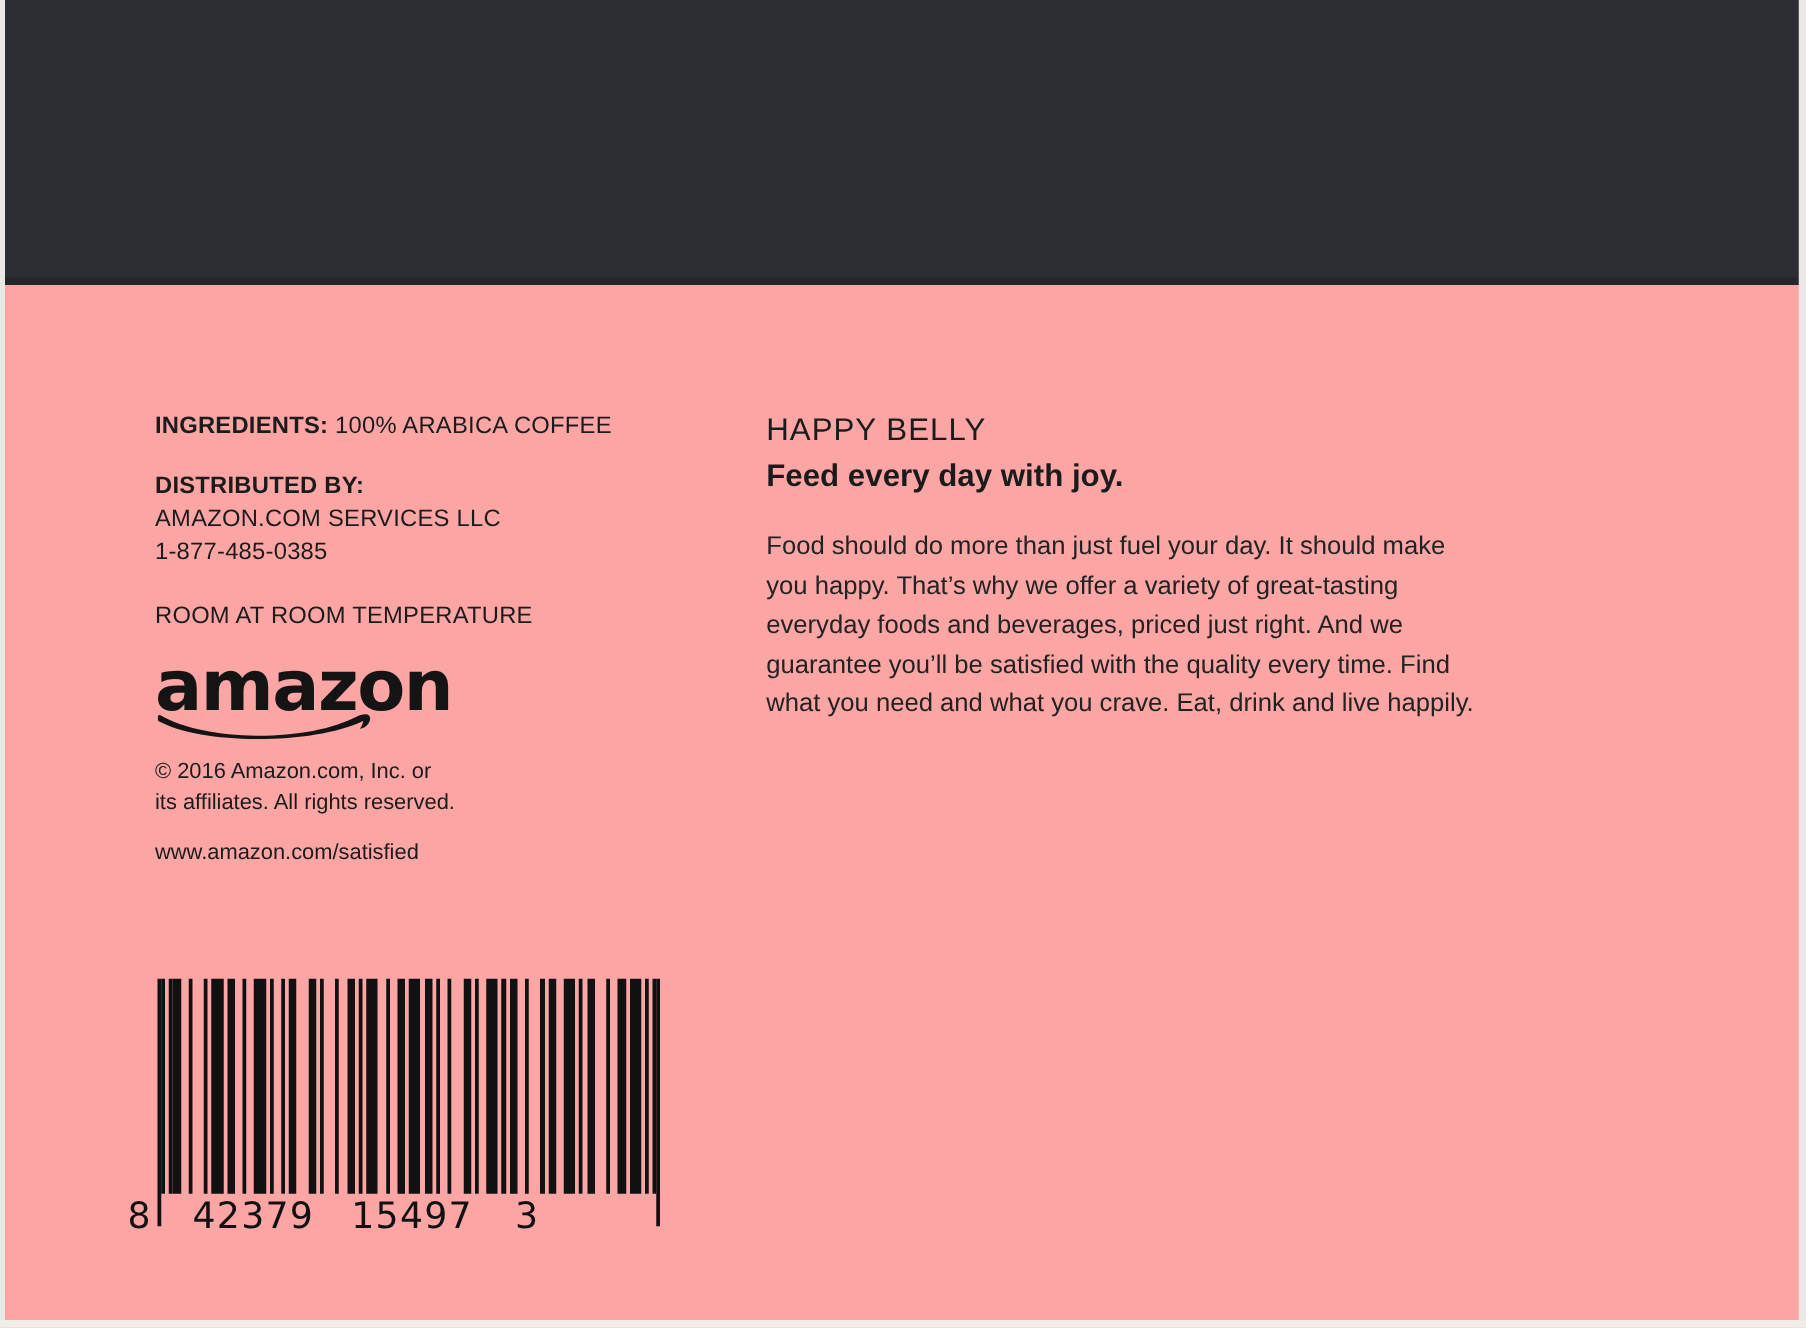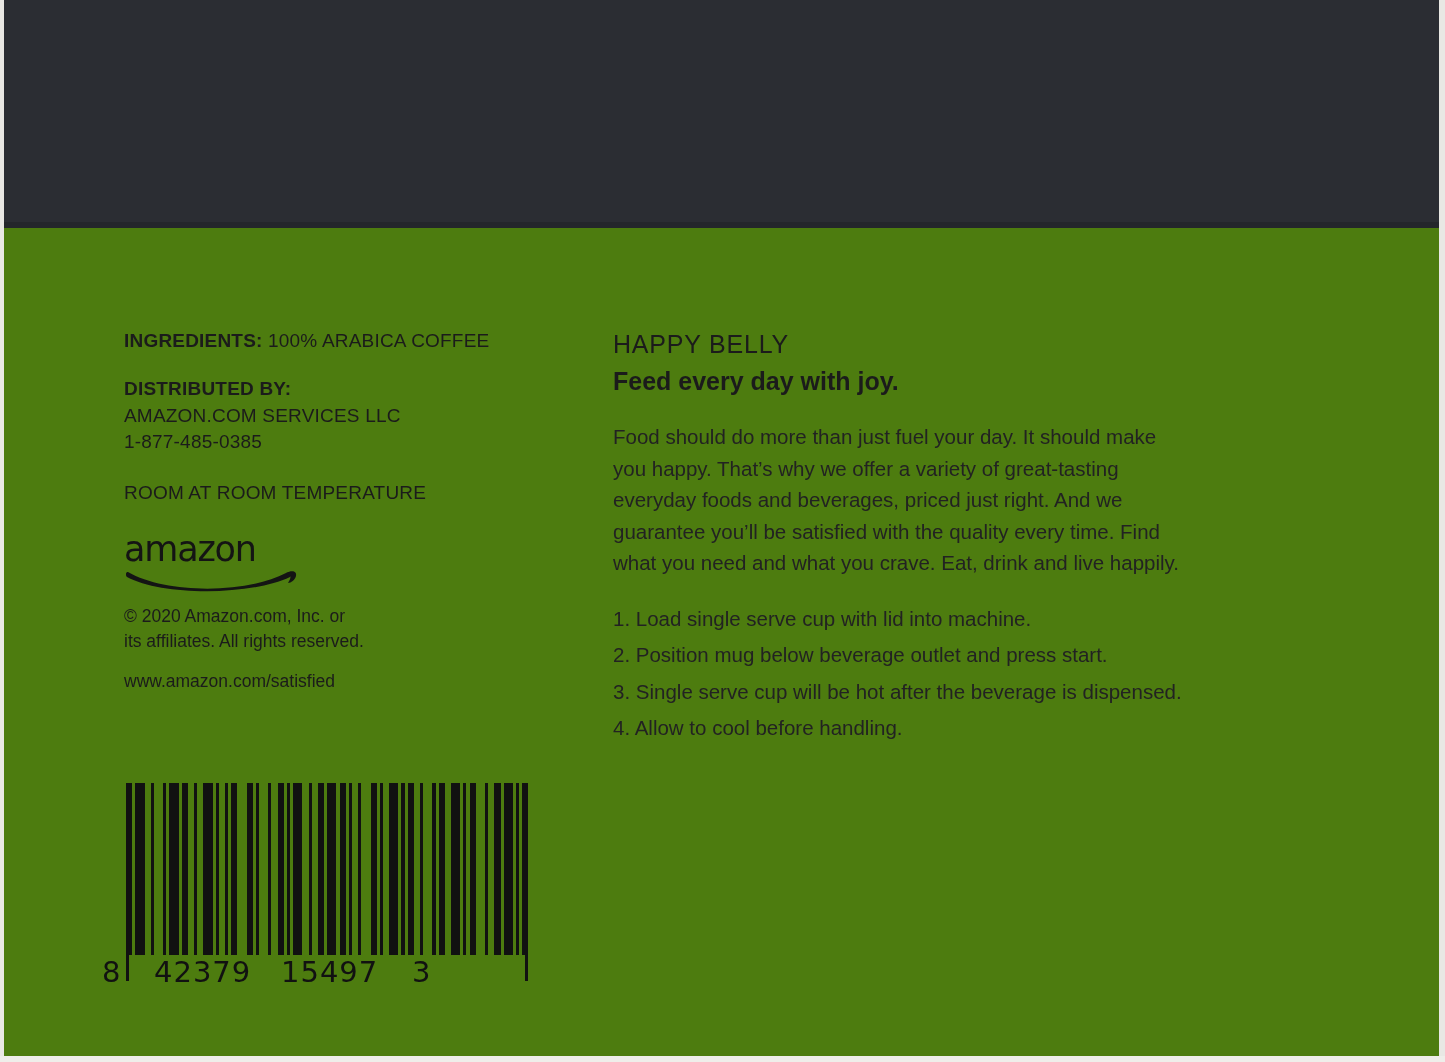--- a/index.html
+++ b/index.html
@@ -14,21 +14,21 @@
     color: #1b1b1b;
     position: relative;
     overflow: hidden;
   }
   .package {
     position: absolute;
     left: 0;
     top: 0;
     width: 1445px;
     height: 1062px;
-    background: #4d7c0f;
+    background: #fca5a5;
   }
   
   .edge-left {
     position: absolute;
     left: 0; top: 0;
     width: 4px; height: 1062px;
     background: #e9e8e4;
   }
   .edge-right {
     position: absolute;
@@ -94,22 +94,22 @@
 
   
   .amazon-logo {
     margin-top: 22px;
     position: relative;
     width: 190px;
     height: 62px;
   }
   .amazon-word {
     font-family: "DejaVu Sans", sans-serif;
-    font-size: 35px;
-    font-weight: normal;
+    font-size: 56px;
+    font-weight: bold;
     letter-spacing: -1.2px;
     line-height: 47px;
     color: #141414;
   }
   .amazon-smile {
     position: absolute;
     left: 2px;
     top: 42px;
     width: 172px;
     height: 24px;
@@ -246,21 +246,21 @@
       <div class="amazon-word">amazon</div>
       <div class="amazon-smile">
         <svg width="172" height="24" viewBox="0 0 172 24">
           <path d="M2 4 C 40 26, 120 26, 160 5 C 163 3.5, 168 5, 164 9 C 124 28, 36 28, 1 9 C -1 7, 0 3.5, 2 4 Z" fill="#141414"></path>
           <path d="M160 5 C 166 2, 171 3, 170 8 C 169 12, 165 15, 162 15 C 166 9, 165 6, 160 7 Z" fill="#141414"></path>
         </svg>
       </div>
     </div>
 
     <div class="copyright">
-      <div>© 2020 Amazon.com, Inc. or</div>
+      <div>© 2016 Amazon.com, Inc. or</div>
       <div>its affiliates. All rights reserved.</div>
     </div>
 
     <div class="weburl">www.amazon.com/satisfied</div>
   </div>
 
   <div class="barcode-area">
     <div class="barcode-wrap">
       <div class="bars" id="bars">
           <span style="width: 3.1px; height: 198px; background: rgb(17, 17, 17);"></span>
@@ -351,21 +351,15 @@
         <span class="d" style="left:316px;">3</span>
       </div>
     </div>
   </div>
 
   <div class="right-col">
     <div class="brand-name">HAPPY BELLY</div>
     <div class="brand-tag">Feed every day with joy.</div>
     <div class="brand-body">Food should do more than just fuel your day. It should make you happy. That’s why we offer a variety of great-tasting everyday foods and beverages, priced just right. And we guarantee you’ll be satisfied with the quality every time. Find what you need and what you crave. Eat, drink and live happily.</div>
 
-    <div class="prep-list" id="prep-list">
-        <div class="prep-item">1. Load single serve cup with lid into machine.</div>
-        <div class="prep-item">2. Position mug below beverage outlet and press start.</div>
-        <div class="prep-item">3. Single serve cup will be hot after the beverage is dispensed.</div>
-        <div class="prep-item">4. Allow to cool before handling.</div>
-      </div>
   </div>
 
 </div>
 
 </body></html>

